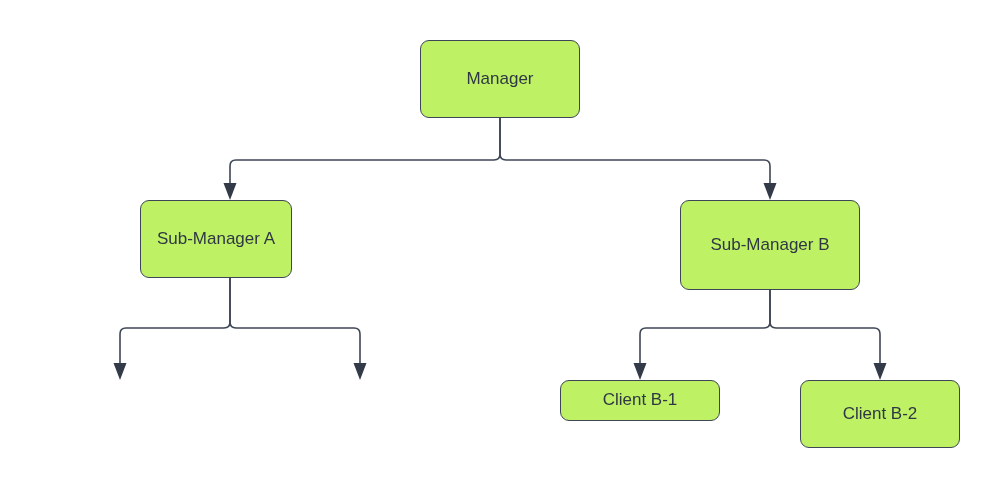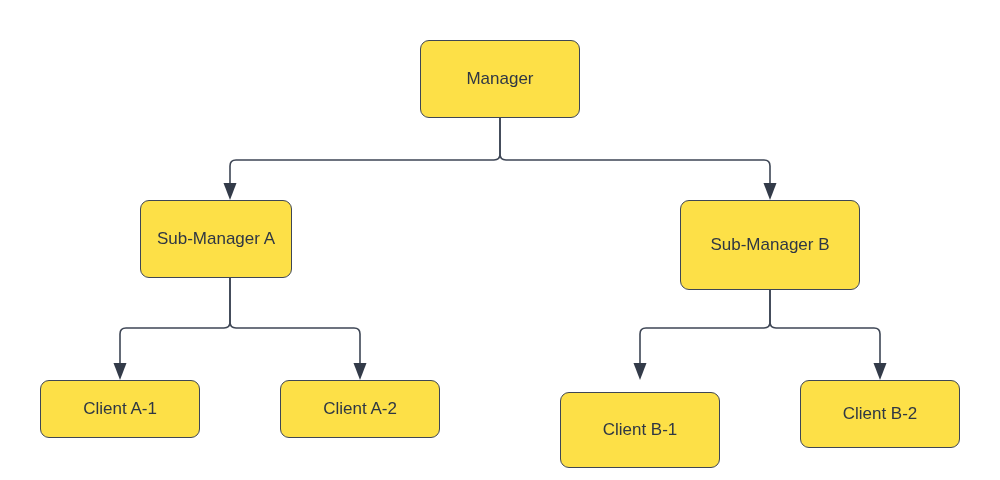--- a/index.html
+++ b/index.html
@@ -27,37 +27,37 @@
     stroke: #3e4655;
     stroke-width: 1.6;
   }
   .edge-arrow {
     fill: #333b49;
     stroke: none;
   }
   .node {
     position: absolute;
     box-sizing: border-box;
-    background: #fde047;
+    background: #bef264;
     border: 1.6px solid #3e4655;
     border-radius: 9px;
     display: flex;
     align-items: center;
     justify-content: center;
     text-align: left;
     color: #2f3744;
     font-size: 17px;
     line-height: 1.2;
   }
   .node-manager      { left: 420px; top:  40px; width: 160px; height: 78px; }
   .node-sub-a        { left: 140px; top: 200px; width: 152px; height: 78px; }
   .node-sub-b        { left: 680px; top: 200px; width: 180px; height: 90px; }
   .node-client-a1    { left:  40px; top: 380px; width: 160px; height: 58px; }
   .node-client-a2    { left: 280px; top: 380px; width: 160px; height: 58px; }
-  .node-client-b1    { left: 560px; top: 392px; width: 160px; height: 76px; }
+  .node-client-b1    { left: 560px; top: 380px; width: 160px; height: 41px; }
   .node-client-b2    { left: 800px; top: 380px; width: 160px; height: 68px; }
 </style>
 </head>
 <body>
 
 <div class="canvas">
 
   <svg class="connectors" viewBox="0 0 1000 480" xmlns="http://www.w3.org/2000/svg">
 
     <path class="edge-path" d="M500,118 L500,154 Q500,160 494,160 L236,160 Q230,160 230,166 L230,184"></path>
@@ -84,27 +84,21 @@
   </div>
 
   <div class="node node-sub-a">
     <span>Sub-Manager A</span>
   </div>
 
   <div class="node node-sub-b">
     <span>Sub-Manager B</span>
   </div>
 
-  <div class="node node-client-a1">
-    <span>Client A-1</span>
-  </div>
 
-  <div class="node node-client-a2">
-    <span>Client A-2</span>
-  </div>
 
   <div class="node node-client-b1">
     <span>Client B-1</span>
   </div>
 
   <div class="node node-client-b2">
     <span>Client B-2</span>
   </div>
 
 </div>

